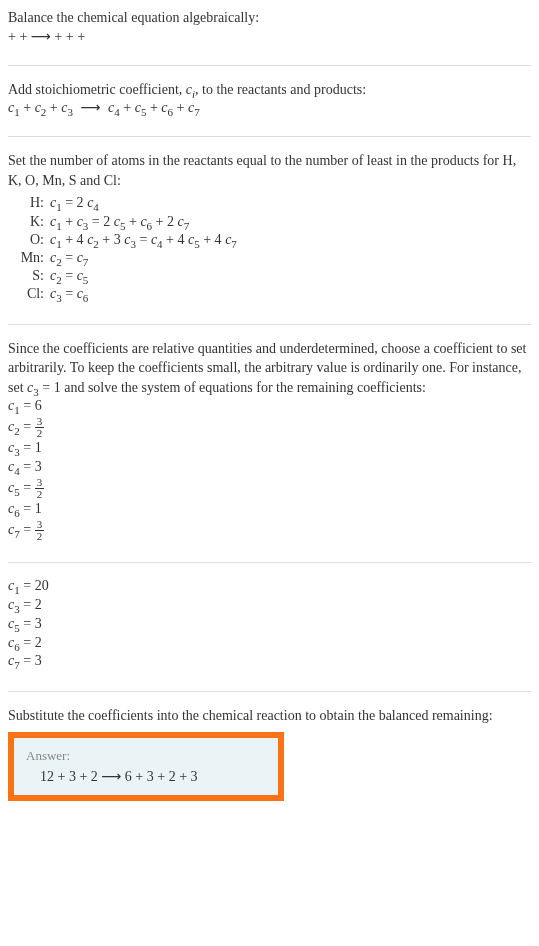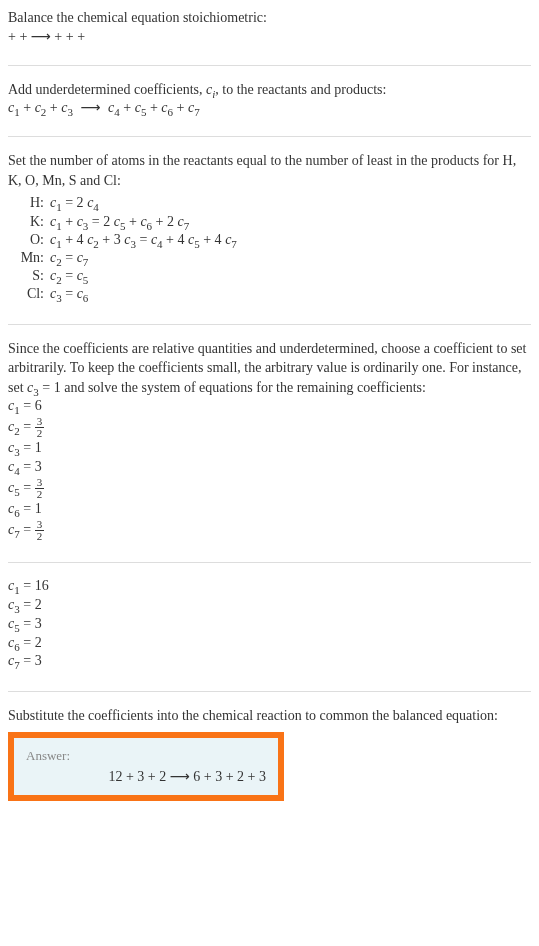--- a/index.html
+++ b/index.html
@@ -76,37 +76,36 @@
       width: 240px;
     }
     .answer-label {
       color: #888;
       font-size: 13px;
       margin-bottom: 4px;
     }
     .answer-eq {
       font-family: Georgia, serif;
       padding-left: 14px;
-      text-align: right;
     }
     i { }
   </style>
 </head>
 <body>
 
 <div class="section">
-  <div class="para">Balance the chemical equation stoichiometric:</div>
+  <div class="para">Balance the chemical equation algebraically:</div>
   <div class="eq"> +  +  ⟶  +  +  + </div>
 </div>
 
 <hr>
 
 <div class="section">
   <div class="para">
-    <span>Add underdetermined coefficients, </span><i><span>c</span><sub>i</sub></i><span>, to the reactants and products:</span>
+    <span>Add stoichiometric coefficient, </span><i><span>c</span><sub>i</sub></i><span>, to the reactants and products:</span>
   </div>
   <div class="eq">
     <i>c</i><sub>1</sub>  + <i>c</i><sub>2</sub>  + <i>c</i><sub>3</sub> <span class="arrow">⟶</span> <i>c</i><sub>4</sub>  + <i>c</i><sub>5</sub>  + <i>c</i><sub>6</sub>  + <i>c</i><sub>7</sub>
   </div>
 </div>
 
 <hr>
 
 <div class="section">
   <div class="para">Set the number of atoms in the reactants equal to the number of least in the products for H, K, O, Mn, S and Cl:</div>
@@ -152,29 +151,29 @@
     <div class="coef-line"><i>c</i><sub>5</sub> = <span class="frac"><span class="num">3</span><span class="den">2</span></span></div>
     <div class="coef-line"><i>c</i><sub>6</sub> = <span>1</span></div>
     <div class="coef-line"><i>c</i><sub>7</sub> = <span class="frac"><span class="num">3</span><span class="den">2</span></span></div>
   </div>
 </div>
 
 <hr>
 
 <div class="section">
   <div>
-    <div class="coef-line"><i>c</i><sub>1</sub> = <span>16</span></div>
+    <div class="coef-line"><i>c</i><sub>1</sub> = <span>20</span></div>
     <div class="coef-line"><i>c</i><sub>3</sub> = <span>2</span></div>
     <div class="coef-line"><i>c</i><sub>5</sub> = <span>3</span></div>
     <div class="coef-line"><i>c</i><sub>6</sub> = <span>2</span></div>
     <div class="coef-line"><i>c</i><sub>7</sub> = <span>3</span></div>
   </div>
 </div>
 
 <hr>
 
 <div class="section">
-  <div class="para">Substitute the coefficients into the chemical reaction to common the balanced equation:</div>
+  <div class="para">Substitute the coefficients into the chemical reaction to obtain the balanced remaining:</div>
   <div class="answer-box">
     <div class="answer-label">Answer:</div>
     <div class="answer-eq">12  + 3  + 2  ⟶ 6  + 3  + 2  + 3</div>
   </div>
 </div>
 
 </body></html>

